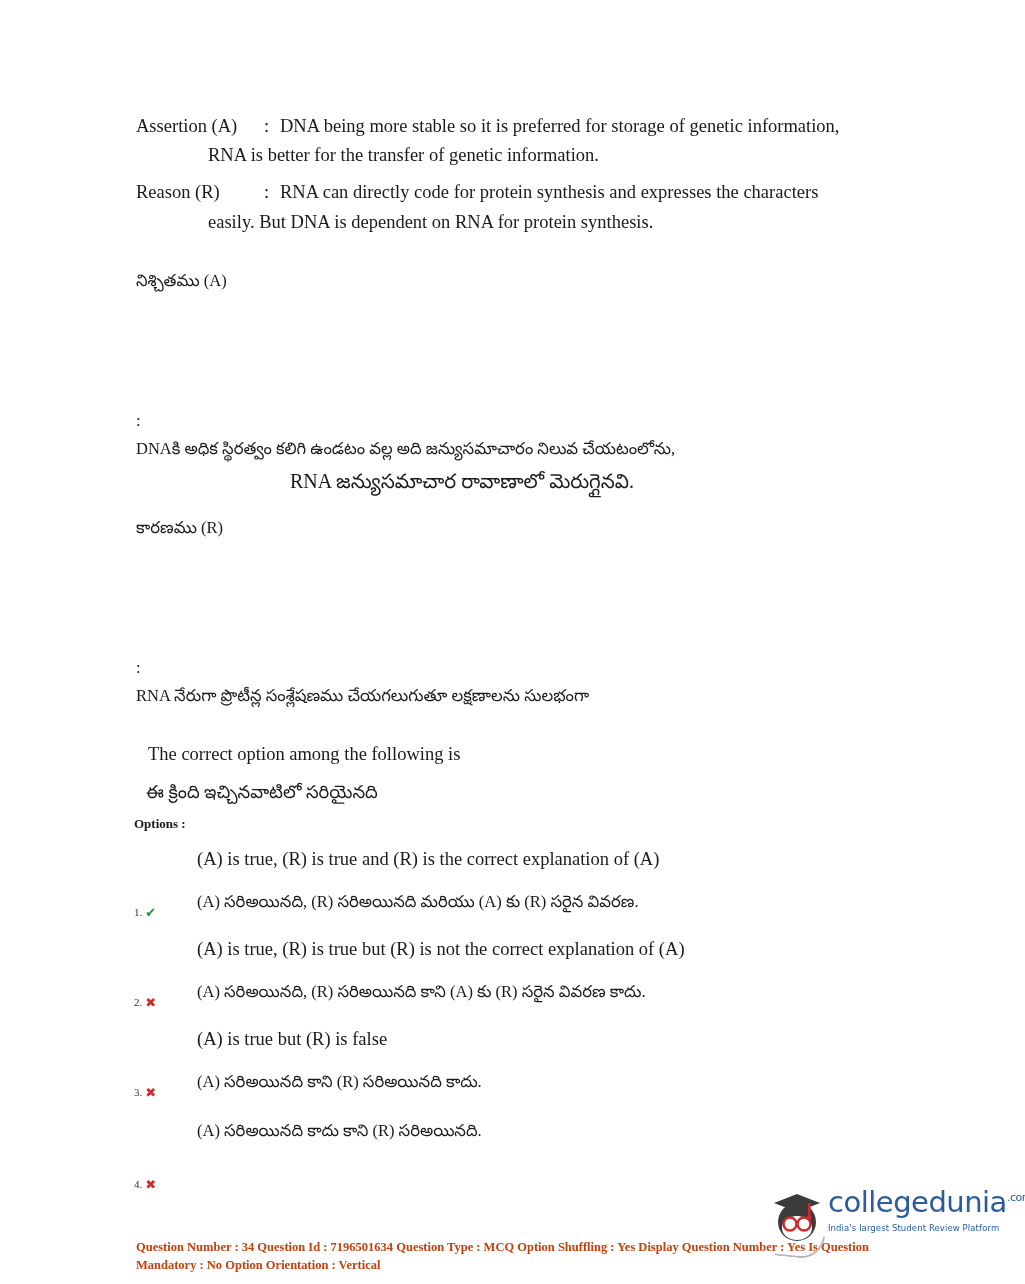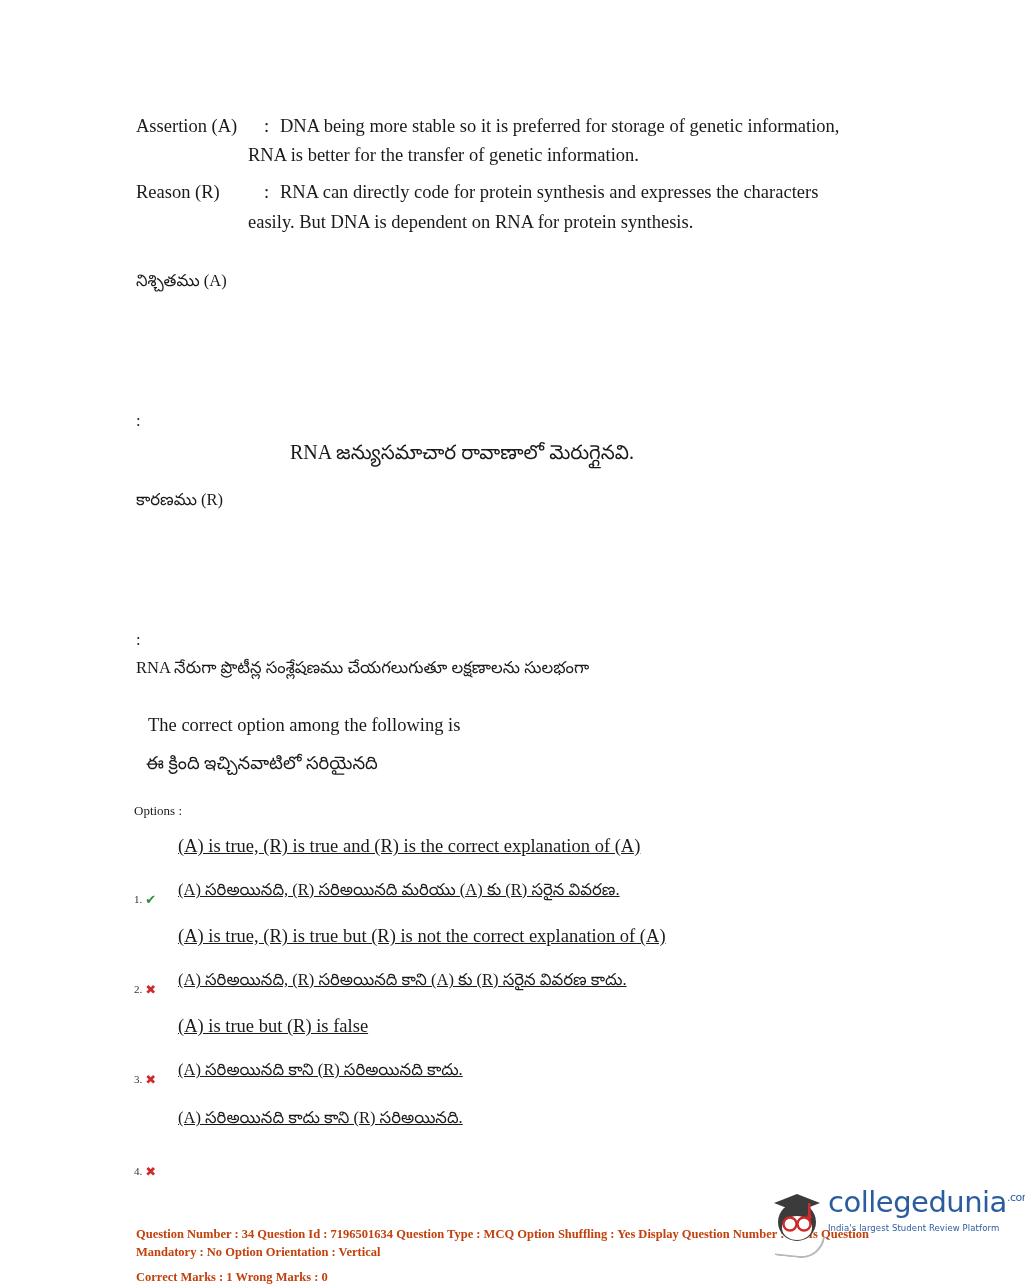--- a/index.html
+++ b/index.html
@@ -41,21 +41,21 @@
     white-space: nowrap;
   }
   .ar-colon {
     flex: 0 0 16px;
     text-align: left;
   }
   .ar-text {
     flex: 1 1 auto;
   }
   .ar-cont {
-    margin-left: 112px;
+    margin-left: 72px;
     font-size: 18.5px;
     line-height: 1.58;
   }
 
   
   .te {
     font-family: "Liberation Serif", "DejaVu Sans", serif;
   }
   .te-row {
     display: flex;
@@ -95,23 +95,23 @@
   }
   .prompt-te {
     font-size: 18px;
     margin-left: 10px;
     margin-top: 10px;
     line-height: 1.5;
   }
 
   .options-label {
     font-family: "Liberation Serif", serif;
-    font-weight: normal;
+    font-weight: bold;
     font-size: 13px;
-    margin-top: 26px;
+    margin-top: 10px;
     margin-left: -2px;
   }
 
   
   .opt {
     position: relative;
     margin-top: 14px;
     min-height: 76px;
   }
   .opt-marker {
@@ -130,22 +130,21 @@
   .mark {
     font-size: 13px;
     margin-left: 3px;
     position: relative;
     top: 1px;
   }
   .mark.correct { color: #2e8b3d; }
   .mark.wrong   { color: #cf2b2b; }
 
   .opt-body {
-    margin-left: 42px;
-    text-decoration: underline;
+    margin-left: 61px;
   }
   .opt-en {
     font-size: 18.5px;
     line-height: 1.5;
   }
   .opt-te {
     font-size: 16.5px;
     line-height: 1.6;
     margin-top: 16px;
   }
@@ -234,20 +233,21 @@
       <div class="ar-colon">:</div>
       <div class="ar-text">RNA can directly code for protein synthesis and expresses the characters</div>
     </div>
     <div class="ar-cont">easily. But DNA is dependent on RNA for protein synthesis.</div>
 
     <div class="gap-lg"></div>
 
     <div class="te-row te">
       <div class="te-label">నిశ్చితము (A)</div>
       <div class="te-colon">:</div>
+      <div class="te-text">DNAకి అధిక స్థిరత్వం కలిగి ఉండటం వల్ల అది జన్యుసమాచారం నిలువ చేయటంలోను,</div>
     </div>
     <div class="te-cont te">RNA జన్యుసమాచార రావాణాలో మెరుగ్గైనవి.</div>
 
     <div class="gap-md"></div>
 
     <div class="te-row te">
       <div class="te-label">కారణము (R)</div>
       <div class="te-colon">:</div>
       <div class="te-text justify">RNA నేరుగా ప్రొటీన్ల సంశ్లేషణము చేయగలుగుతూ లక్షణాలను సులభంగా</div>
     </div>

